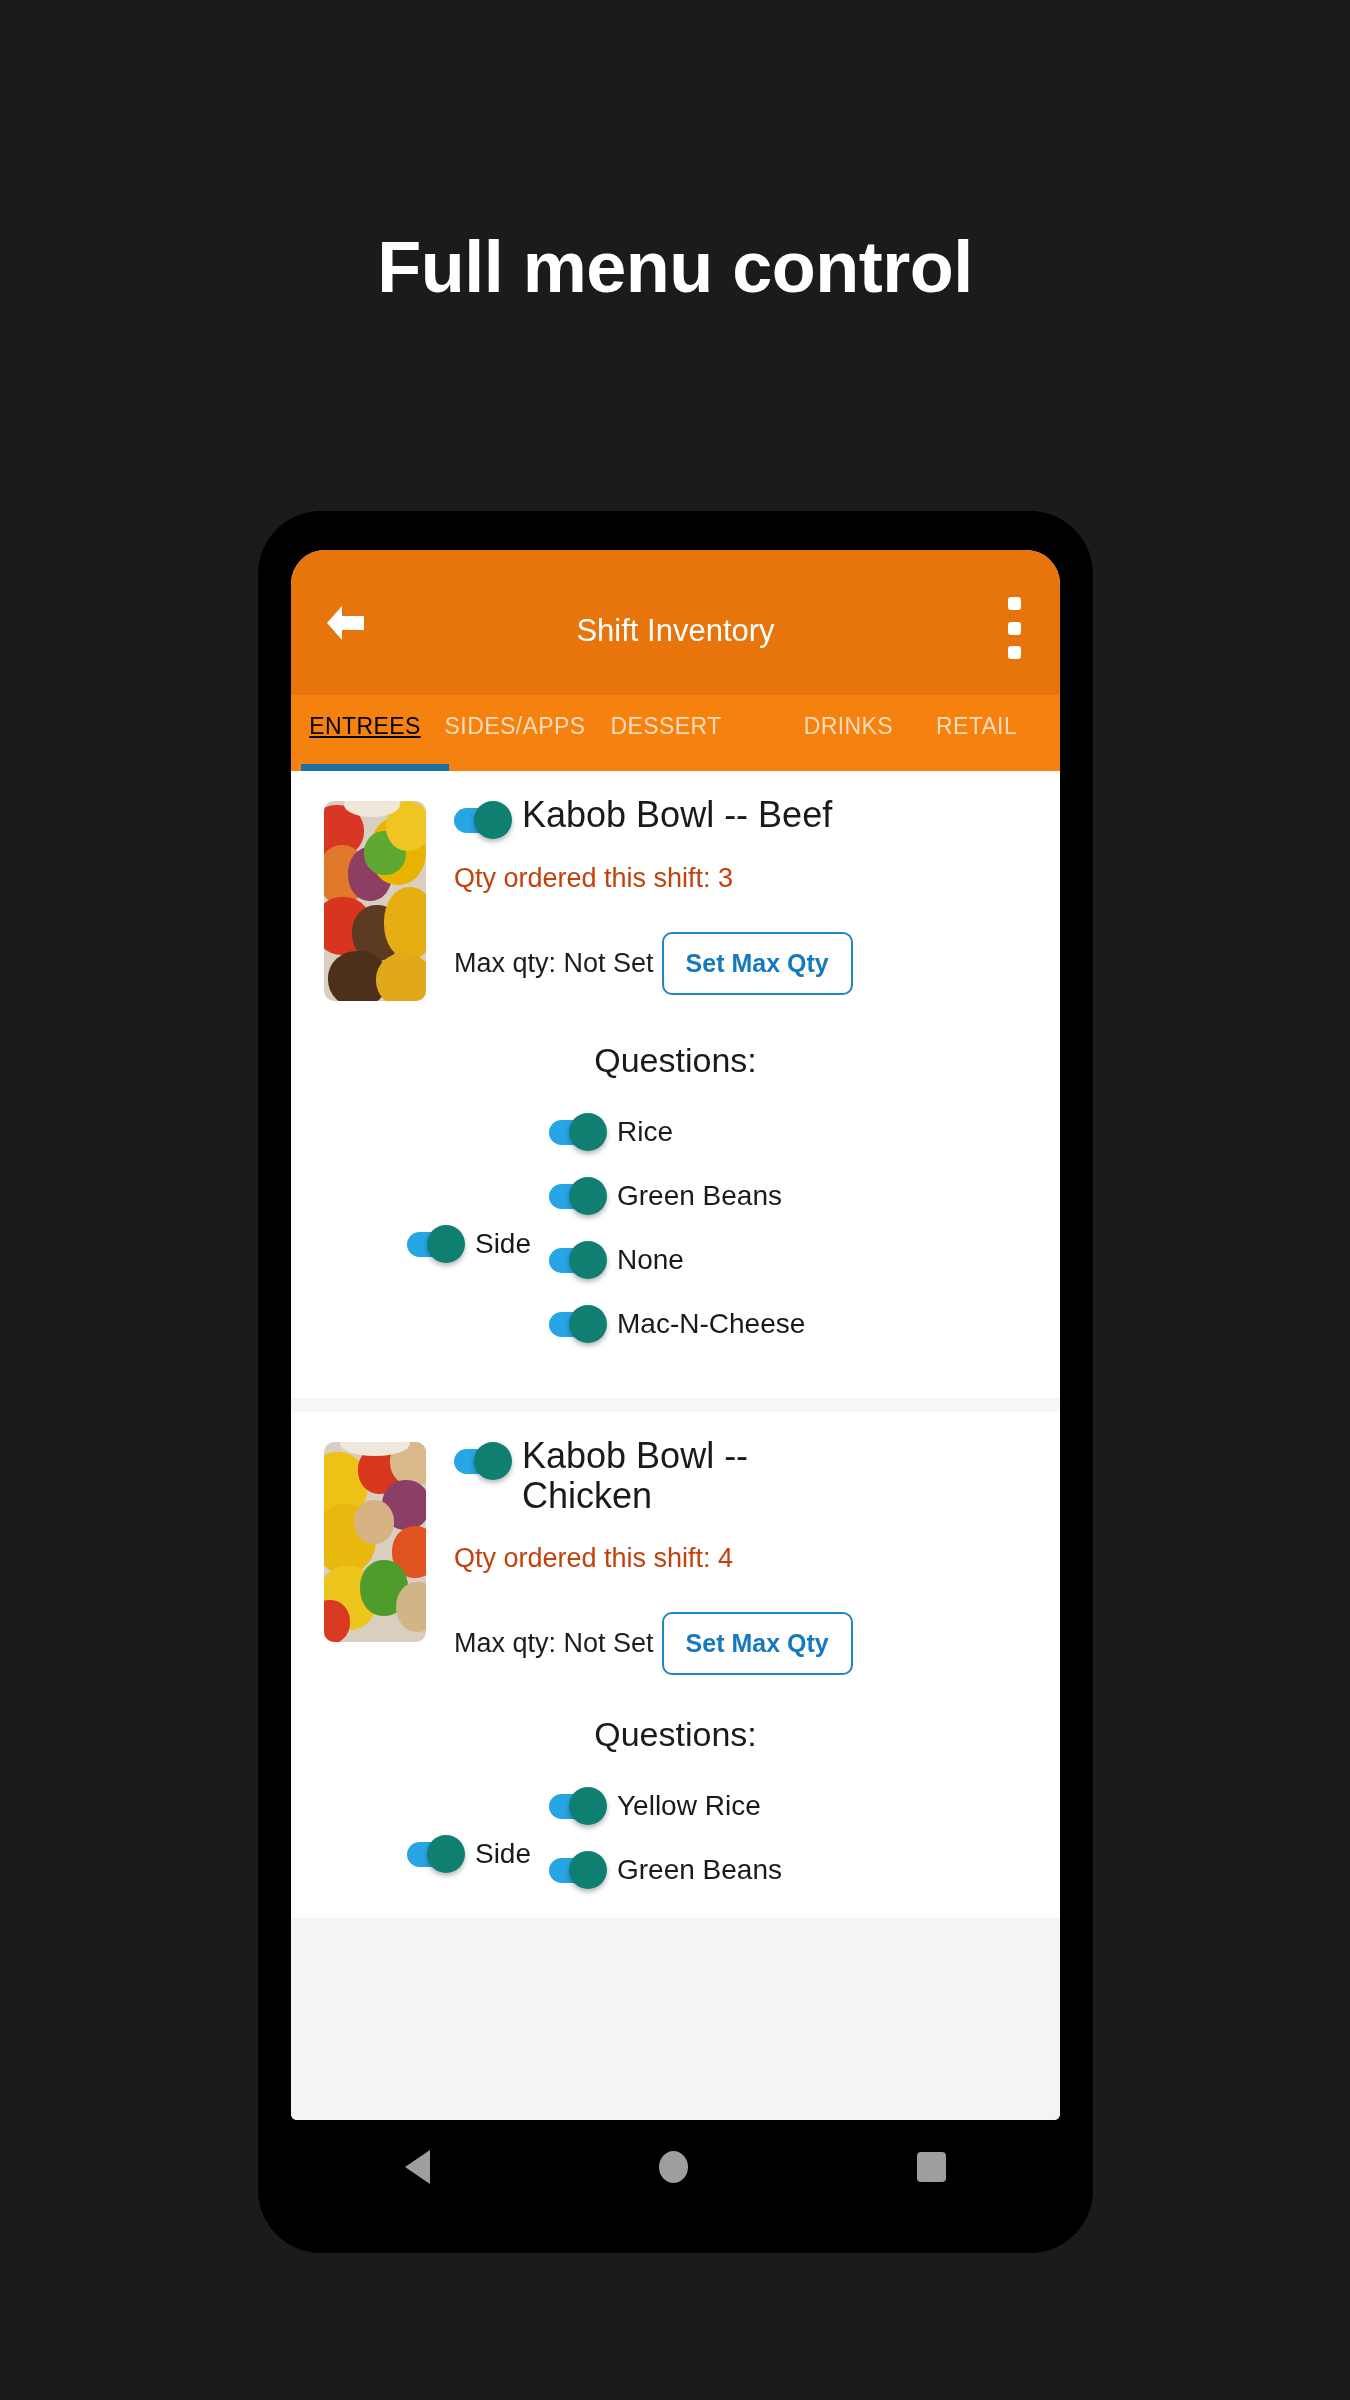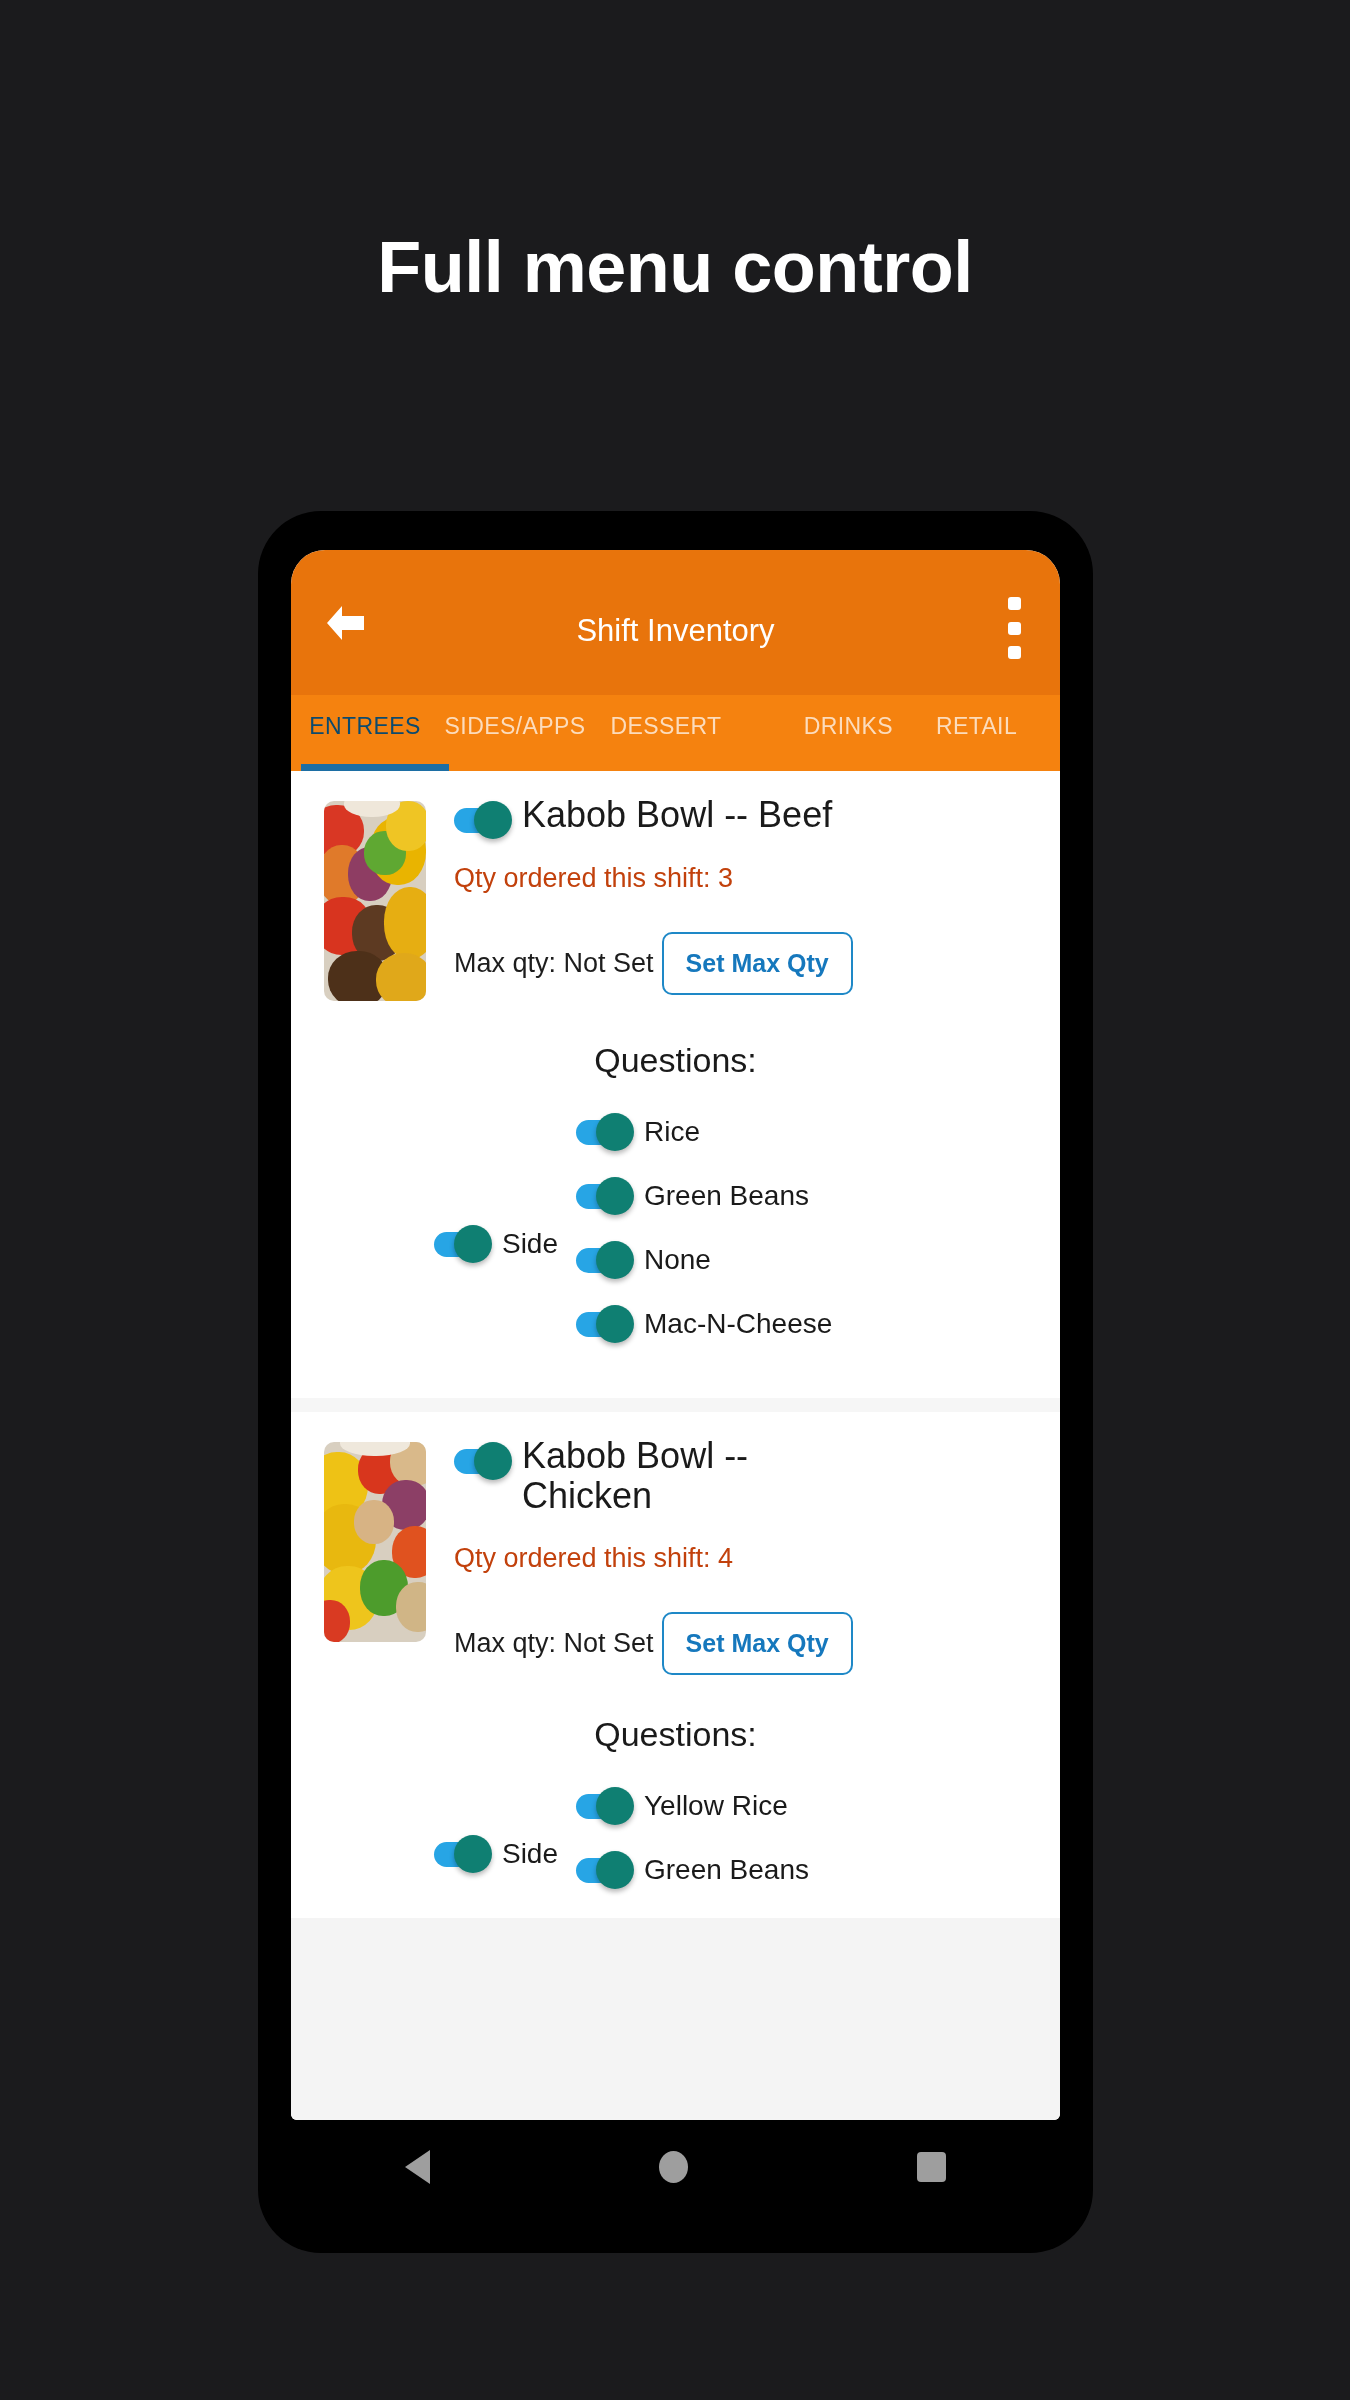--- a/index.html
+++ b/index.html
@@ -86,21 +86,21 @@
   }
   .tab{
     color:rgba(255,255,255,0.72);
     font-size:23px;
     letter-spacing:0.4px;
     text-align:center;
     cursor:pointer;
     white-space:nowrap;
     padding-top:4px;
   }
-  .tab.active{color:#0c4a6e;}
+  .tab.active{color:#000000;text-decoration:underline;}
   .tab-0{width:148px;}
   .tab-1{width:152px;}
   .tab-2{width:150px;}
   .tab-3{width:152px;text-align:right;}
   .tab-4{width:167px;}
   .tab-indicator{
     position:absolute;
     left:10px;bottom:0;
     width:148px;height:7px;
     background:#1c6ea4;
@@ -191,21 +191,20 @@
     display:flex;
     padding:36px 0 0 0;
   }
   .q-left{
     width:258px;
     flex:0 0 auto;
     display:flex;
     justify-content:flex-end;
     padding-right:18px;
     box-sizing:border-box;
-    margin-left:27px;
   }
   .q-right{flex:1 1 auto;}
   .opt-row{margin-bottom:32px;}
 
   
   .toggle{
     display:inline-flex;
     align-items:center;
     cursor:pointer;
     vertical-align:middle;

